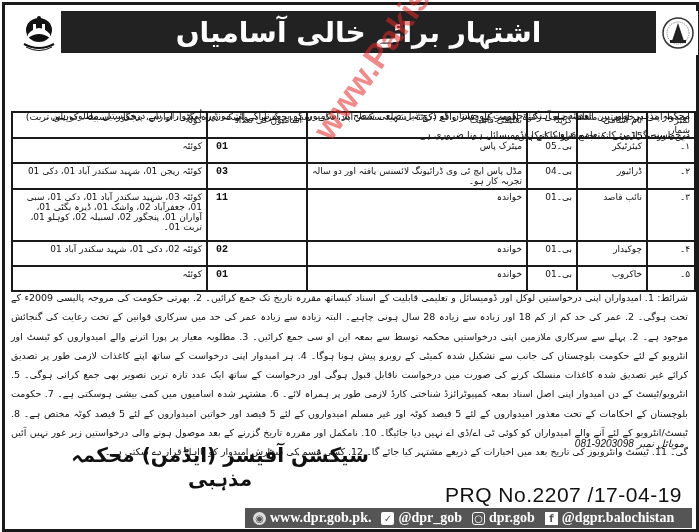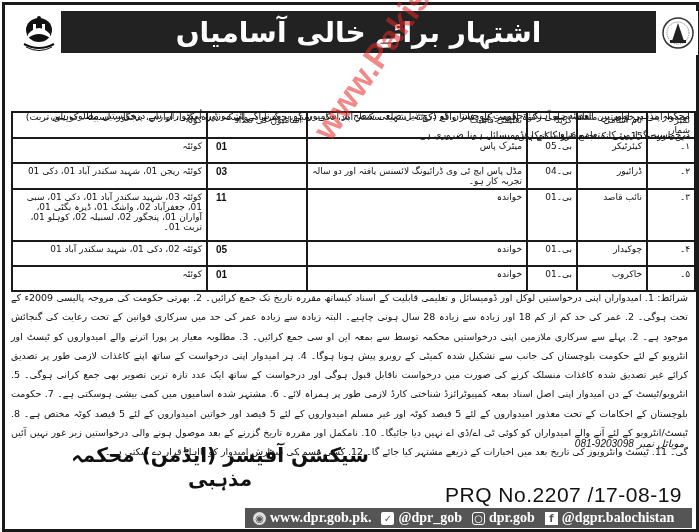--- a/index.html
+++ b/index.html
@@ -8,21 +8,21 @@
   .header { position:absolute; left:12px; top:4px; width:683px; height:48px; }
   .logo-left, .logo-right { position:absolute; top:2px; width:40px; height:44px; background:#fff; display:flex; align-items:center; justify-content:center; }
   .logo-left { left:2px; }
   .logo-right { right:2px; }
   .title-bar { position:absolute; left:44px; right:44px; top:2px; height:42px; background:#222; color:#fff; display:flex; align-items:center; justify-content:center; direction:rtl; font-size:28px; font-weight:bold; letter-spacing:1px; font-family:"DejaVu Sans", sans-serif; }
   .intro { position:absolute; left:6px; right:6px; direction:rtl; text-align:right; font-size:9.5px; line-height:19px;margin-top:47px; }
   .intro.l1 { top:54px; }
   .intro.l2 { top:55px; }
   table.jobs { position:absolute; left:6px; top:106px; width:685px; border-collapse:collapse; direction:rtl; font-size:9px; }
   table.jobs td { border:2px solid #1a1a1a; padding:2px 4px; vertical-align:top; text-align:right; height:19px;margin-top:31px; }
-  table.jobs td.num-cell { text-align:left; font-family:Liberation Sans, sans-serif; font-weight:bold; font-size:10px;padding-left:8px; }
+  table.jobs td.num-cell { text-align:left; font-family:Liberation Mono, monospace; font-weight:bold; font-size:10px;padding-left:8px; }
   table.jobs td.grade-cell { white-space:nowrap; }
   .conditions { position:absolute; left:6px; right:8px; top:283px; direction:rtl; text-align:justify; font-size:9.5px; line-height:19.3px; }
   .phone { position:absolute; right:12px; top:433px; font-size:10px; direction:rtl;font-style:italic; }
   .phone .num { font-family:"Liberation Sans", sans-serif; direction:ltr; unicode-bidi:embed; }
   .officer { position:absolute; left:60px; width:310px; direction:rtl; text-align:center; font-weight:bold; font-size:20px; }
   .officer.l1 { top:438px; }
   .officer.l2 { top:470px; }
   .prq { position:absolute; right:14px; top:478px; font-family:"Liberation Sans", sans-serif; font-size:21px; color:#111; letter-spacing:0.5px; }
   .social { position:absolute; left:240px; right:4px; top:503px; height:20px; background:#555; color:#fff; display:flex; align-items:center; gap:10px; padding-left:8px; font-family:"Liberation Serif", serif; font-weight:bold; font-size:14px; }
   .social .item { display:flex; align-items:center; gap:4px; }
@@ -96,21 +96,21 @@
       <td class="grade-cell">بی۔01</td>
       <td>خواندہ</td>
       <td class="num-cell">11</td>
       <td>کوئٹہ 03، شہید سکندر آباد 01، دکی 01، سبی 01، جعفرآباد 02، واشک 01، ڈیرہ بگٹی 01، آواران 01، پنجگور 02، لسبیلہ 02، کوہلو 01، تربت 01۔</td>
     </tr>
     <tr>
       <td>۴۔</td>
       <td>چوکیدار</td>
       <td class="grade-cell">بی۔01</td>
       <td>خواندہ</td>
-      <td class="num-cell">05</td>
+      <td class="num-cell">02</td>
       <td>کوئٹہ 02، دکی 01، شہید سکندر آباد 01</td>
     </tr>
     <tr>
       <td>۵۔</td>
       <td>خاکروب</td>
       <td class="grade-cell">بی۔01</td>
       <td>خواندہ</td>
       <td class="num-cell">01</td>
       <td>کوئٹہ</td>
     </tr>
@@ -119,21 +119,21 @@
 
   <div class="conditions">شرائط: 1. امیدواران اپنی درخواستیں لوکل اور ڈومیسائل و تعلیمی قابلیت کے اسناد کیساتھ مقررہ تاریخ تک جمع کرائیں۔ 2. بھرتی حکومت کی مروجہ پالیسی 2009ء کے تحت ہوگی۔ 2. عمر کی حد کم از کم 18 اور زیادہ سے زیادہ 28 سال ہونی چاہیے۔ البتہ زیادہ سے زیادہ عمر کی حد میں سرکاری قوانین کے تحت رعایت کی گنجائش موجود ہے۔ 2. پہلے سے سرکاری ملازمین اپنی درخواستیں محکمہ توسط سے بمعہ این او سی جمع کرائیں۔ 3. مطلوبہ معیار پر پورا اترنے والے امیدواروں کو ٹیسٹ اور انٹرویو کے لئے حکومت بلوچستان کی جانب سے تشکیل شدہ کمیٹی کے روبرو پیش ہونا ہوگا۔ 4. ہر امیدوار اپنی درخواست کے ساتھ اپنے کاغذات لازمی طور پر تصدیق کرائے غیر تصدیق شدہ کاغذات منسلک کرنے کی صورت میں درخواست ناقابل قبول ہوگی اور درخواست کے ساتھ ایک عدد تازہ ترین تصویر بھی جمع کرانی ہوگی۔ 5. انٹرویو/ٹیسٹ کے دن امیدوار اپنی اصل اسناد بمعہ کمپیوٹرائزڈ شناختی کارڈ لازمی طور پر ہمراہ لائے۔ 6. مشتہر شدہ اسامیوں میں کمی بیشی ہوسکتی ہے۔ 7. حکومت بلوچستان کے احکامات کے تحت معذور امیدواروں کے لئے 5 فیصد کوٹہ اور غیر مسلم امیدواروں کے لئے 5 فیصد اور خواتین امیدواروں کے لئے 5 فیصد کوٹہ مختص ہے۔ 8. ٹیسٹ/انٹرویو کے لئے آنے والے امیدواران کو کوئی ٹی اے/ڈی اے نہیں دیا جائیگا۔ 10. نامکمل اور مقررہ تاریخ گزرنے کے بعد موصول ہونے والی درخواستیں زیر غور نہیں آئیں گی۔ 11. ٹیسٹ وانٹرویوز کی تاریخ بعد میں اخبارات کے ذریعے مشتہر کیا جائے گا۔ 12. کسی قسم کی سفارش امیدوار کو نااہل قرار دے سکتی ہے۔</div>
 
   <div class="phone">
     <span>موبائل نمبر</span>
     <span class="num">081-9203098</span>
   </div>
 
   <div class="officer l1">سیکشن آفیسر (ایڈمن) محکمہ مذہبی</div>
 
-  <div class="prq">PRQ  No.2207  /17-08-19</div>
+  <div class="prq">PRQ  No.2207  /17-04-19</div>
 
   <div class="social">
     <div class="item">
       <span class="ic web">◉</span>
       <span>www.dpr.gob.pk.</span>
     </div>
     <div class="item">
       <span class="ic tw">✓</span>
       <span>@dpr_gob</span>
     </div>

